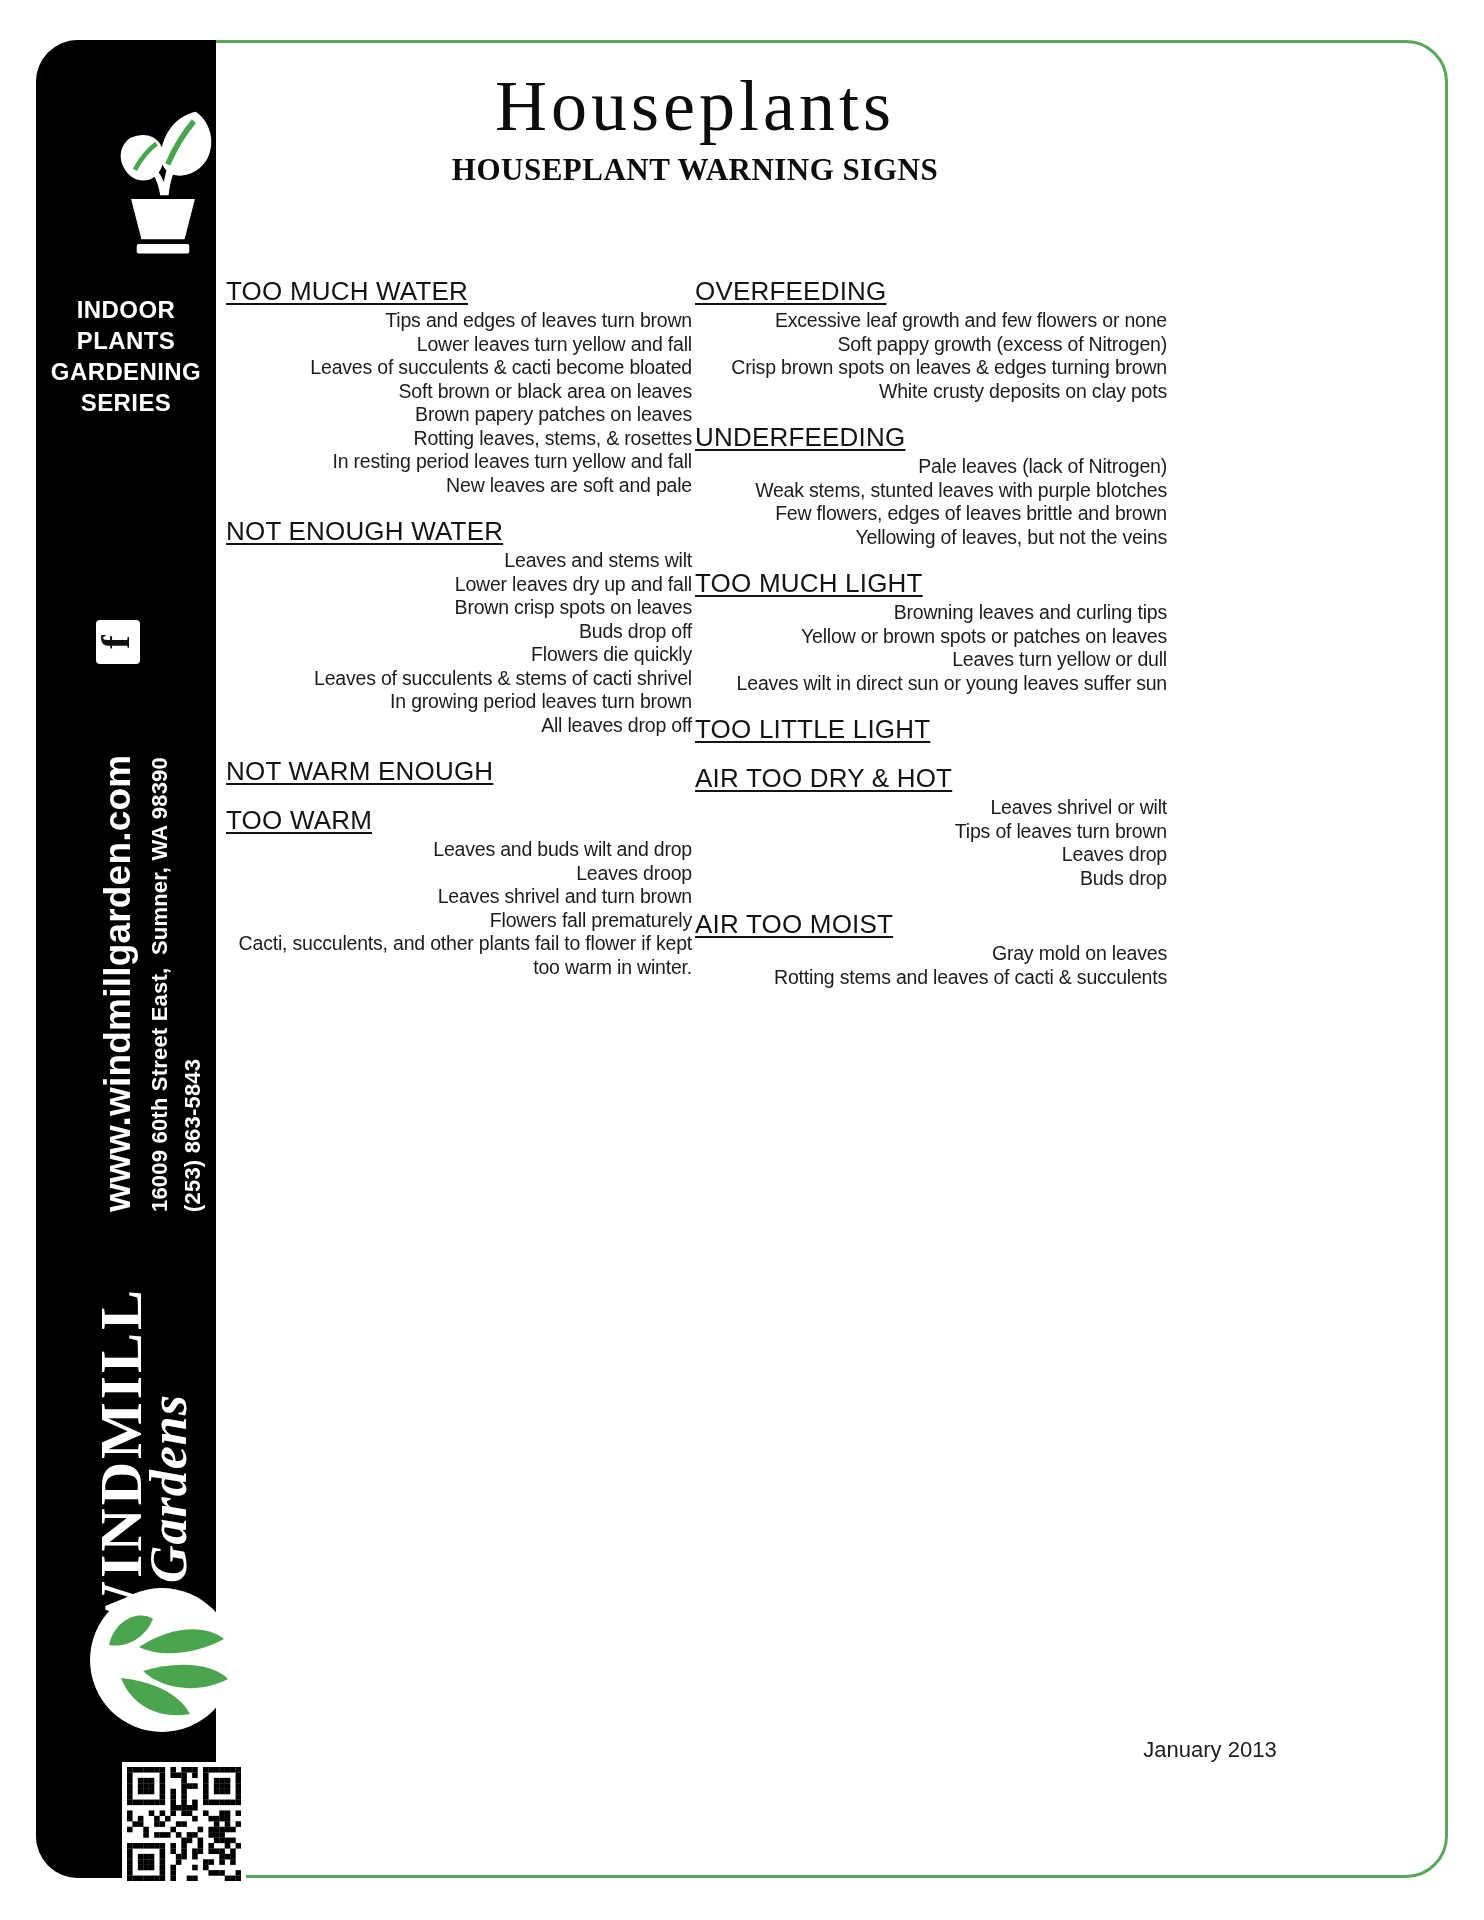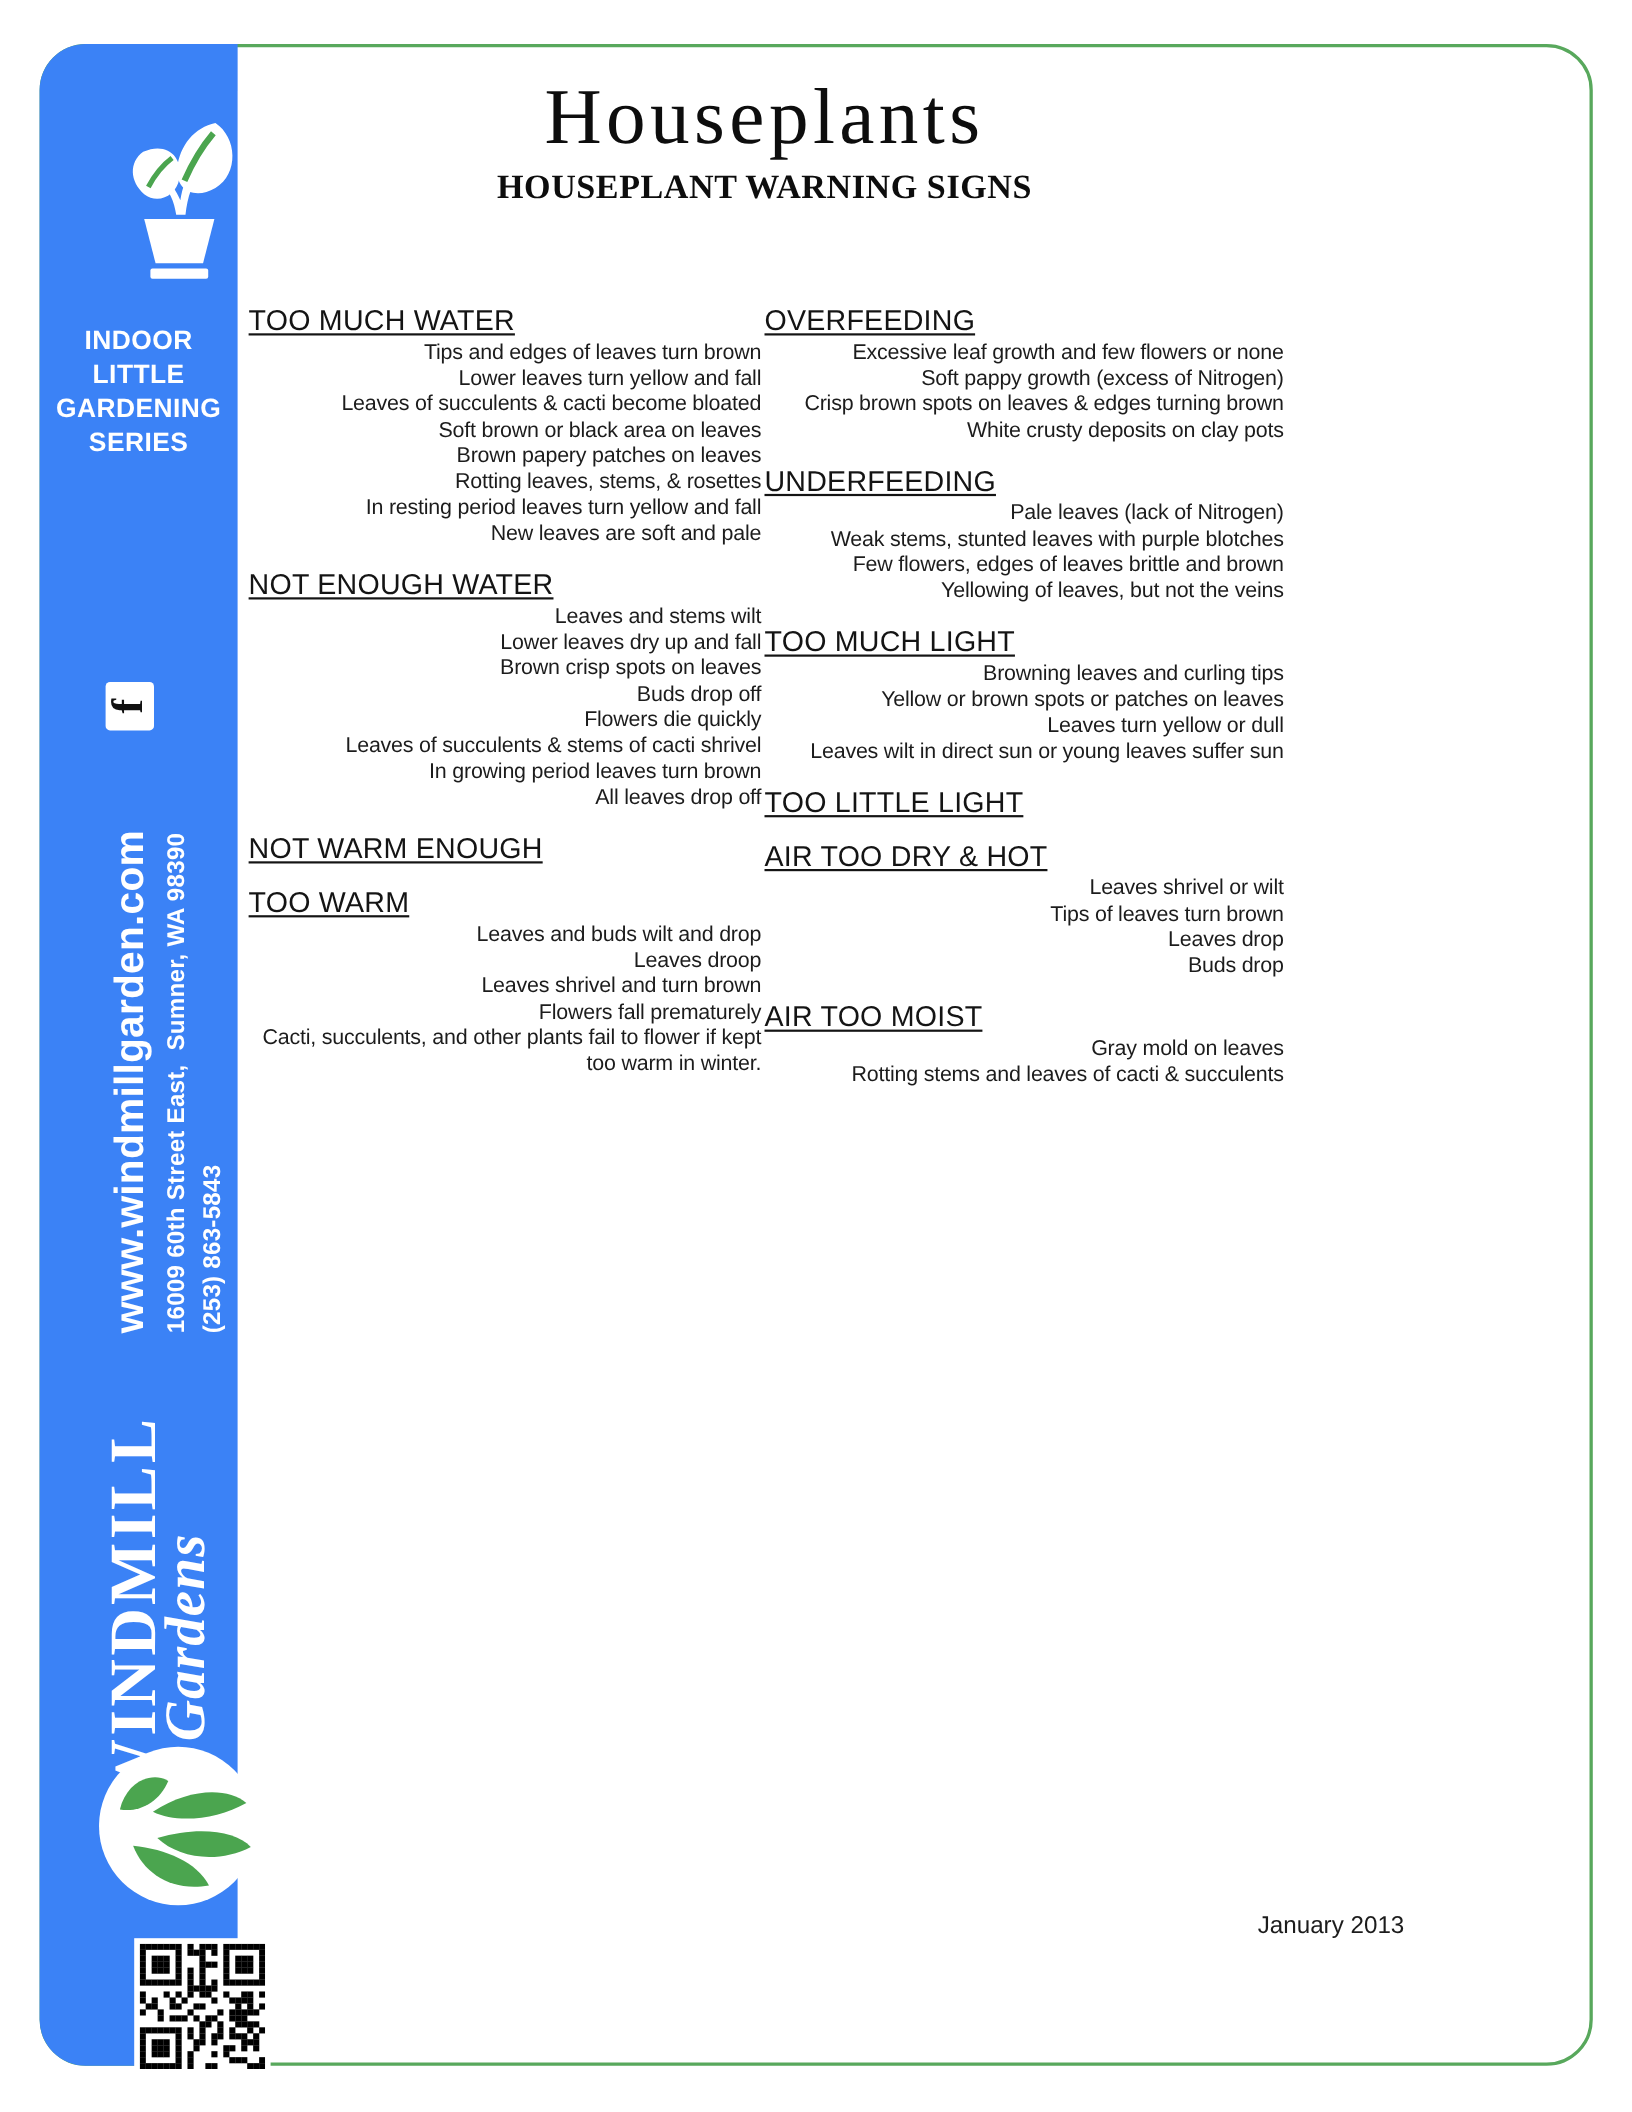--- a/index.html
+++ b/index.html
@@ -8,21 +8,21 @@
     position:relative; width:1484px; height:1920px; background:#ffffff;
     font-family:"Liberation Sans", sans-serif; color:#1b1b1b; overflow:hidden;
   }
   .border-frame {
     position:absolute; left:36px; top:40px; width:1412px; height:1838px;
     border:3px solid #58a85c; border-radius:42px; background:transparent;
   }
   
   .sidebar {
     position:absolute; left:36px; top:40px; width:180px; height:1838px;
-    background:#3b82f6; border-radius:42px 0 0 42px;
+    background:#000000; border-radius:42px 0 0 42px;
   }
   .plant-icon { position:absolute; left:66px; top:62px; width:122px; height:164px; }
   .series {
     position:absolute; left:0; top:254px; width:180px; text-align:center;
     color:#ffffff; font-weight:700; font-size:24px; line-height:31px; letter-spacing:0.4px;
   }
   .vblock { position:absolute; }
   .vinner { transform-origin:0 0; color:#ffffff; }
   .contact-v { left:60px; top:580px; width:130px; height:592px; }
   .contact-v .vinner { width:592px; height:130px; transform:rotate(-90deg) translateX(-592px); }
@@ -80,21 +80,21 @@
         <path d="M45,63 C56,74 60,84 62,97 L71,97 C73,80 77,65 90,52 L83,46 C72,58 68,70 66,83 C62,73 57,69 52,58 Z"></path>
         <path d="M31,101 L99,101 L88,144 L42,144 Z"></path>
         <rect x="37" y="149" width="56" height="10" rx="2"></rect>
       </g>
       <path d="M35,70 C42,57 50,48 58,42" stroke="#4ba54f" stroke-width="5" fill="none"></path>
       <path d="M70,64 C77,48 87,31 98,18" stroke="#4ba54f" stroke-width="6" fill="none"></path>
     </svg>
 
     <div class="series">
       <div>INDOOR</div>
-      <div>LITTLE</div>
+      <div>PLANTS</div>
       <div>GARDENING</div>
       <div>SERIES</div>
     </div>
 
     <div class="vblock contact-v">
       <div class="vinner">
         <div class="site-row">
           <span class="site-text">www.windmillgarden.com</span>
           <span class="fb-icon">f</span>
         </div>

